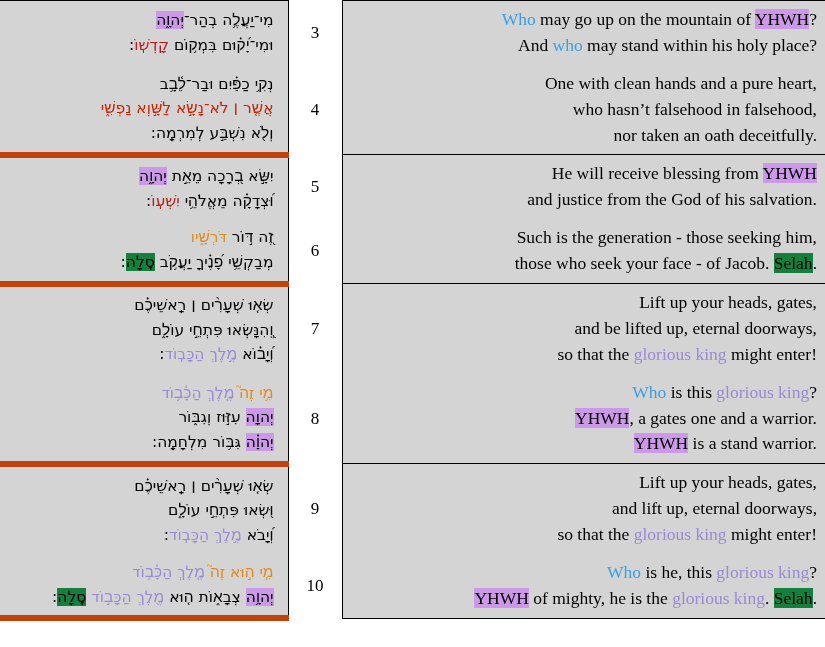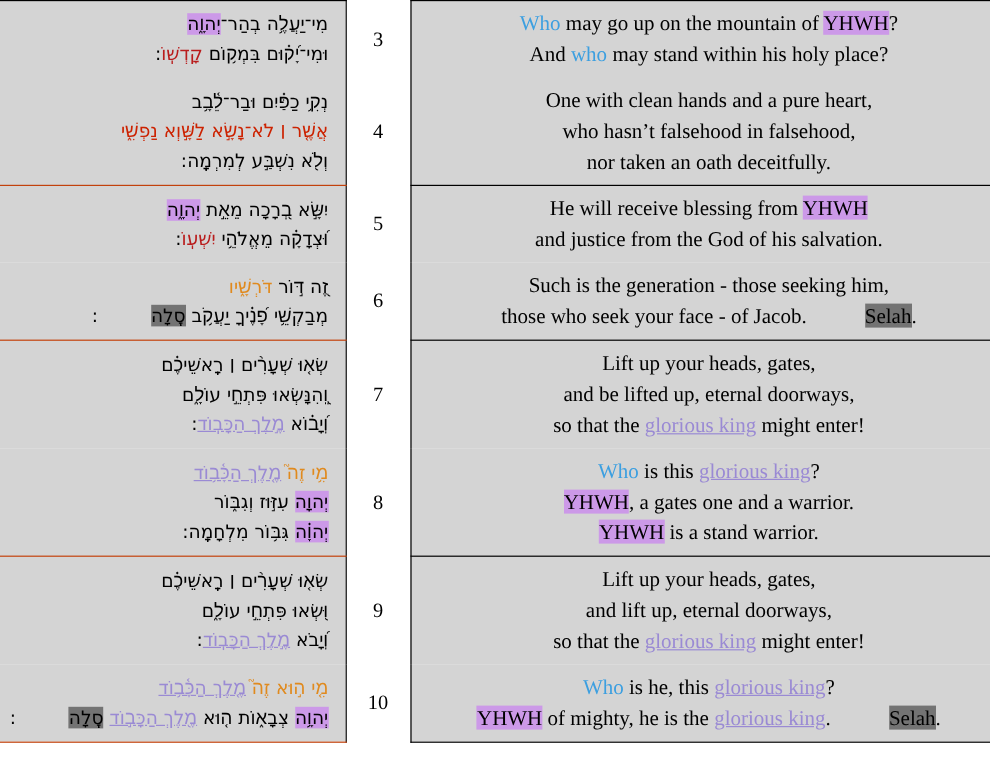--- a/index.html
+++ b/index.html
@@ -31,21 +31,21 @@
   }
   .cell {
     display: table-cell;
     vertical-align: middle;
     box-sizing: border-box;
   }
   .heb-col {
     width: 288px;
     background: #d4d4d4;
     border-top: 1px solid #000;
-    border-bottom: 1px solid #c2410c;
+    border-bottom: 6px solid #c2410c;
     border-right: 1px solid #000;
     padding: 6px 14px 6px 6px;
     text-align: right;
     direction: rtl;
     font-family: "DejaVu Sans", sans-serif;
     font-size: 15.5px;
     line-height: 1.58;
     white-space: nowrap;
   }
   .num-col {
@@ -57,42 +57,42 @@
     font-size: 17px;
     vertical-align: middle;
   }
   .eng-col {
     width: 483px;
     background: #d4d4d4;
     border-top: 1px solid #000;
     border-bottom: 1px solid #000;
     border-left: 1px solid #000;
     padding: 6px 8px 6px 22px;
-    text-align: center;
+    text-align: right;
     font-family: "Liberation Serif", serif;
     font-size: 17.5px;
     line-height: 1.48;
     white-space: nowrap;
   }
   
   .row.no-top .heb-col,
   .row.no-top .eng-col {
     border-top: none;
   }
   .row.no-bot .heb-col,
   .row.no-bot .eng-col {
     border-bottom: none;
   }
   .line { display: block; }
 
   
   .hl-purple { background: #cc99e8; }
-  .hl-yellow { background: #737373; margin-left: 44px; }
+  .hl-yellow { background: #15803d; }
   .c-blue   { color: #3c9fe0; }
-  .c-violet { color: #9a8ad4; text-decoration: underline; }
+  .c-violet { color: #9a8ad4; }
   .c-orange { color: #e08a1e; margin-top: 28px; }
   .c-red    { color: #cc2200; text-align: right; }
   .c-blueish{ color: #b91c1c; }
 </style>
 </head>
 <body>
 
 <div id="page">
   <div class="table" id="verse-table">
       <div class="row no-bot">

